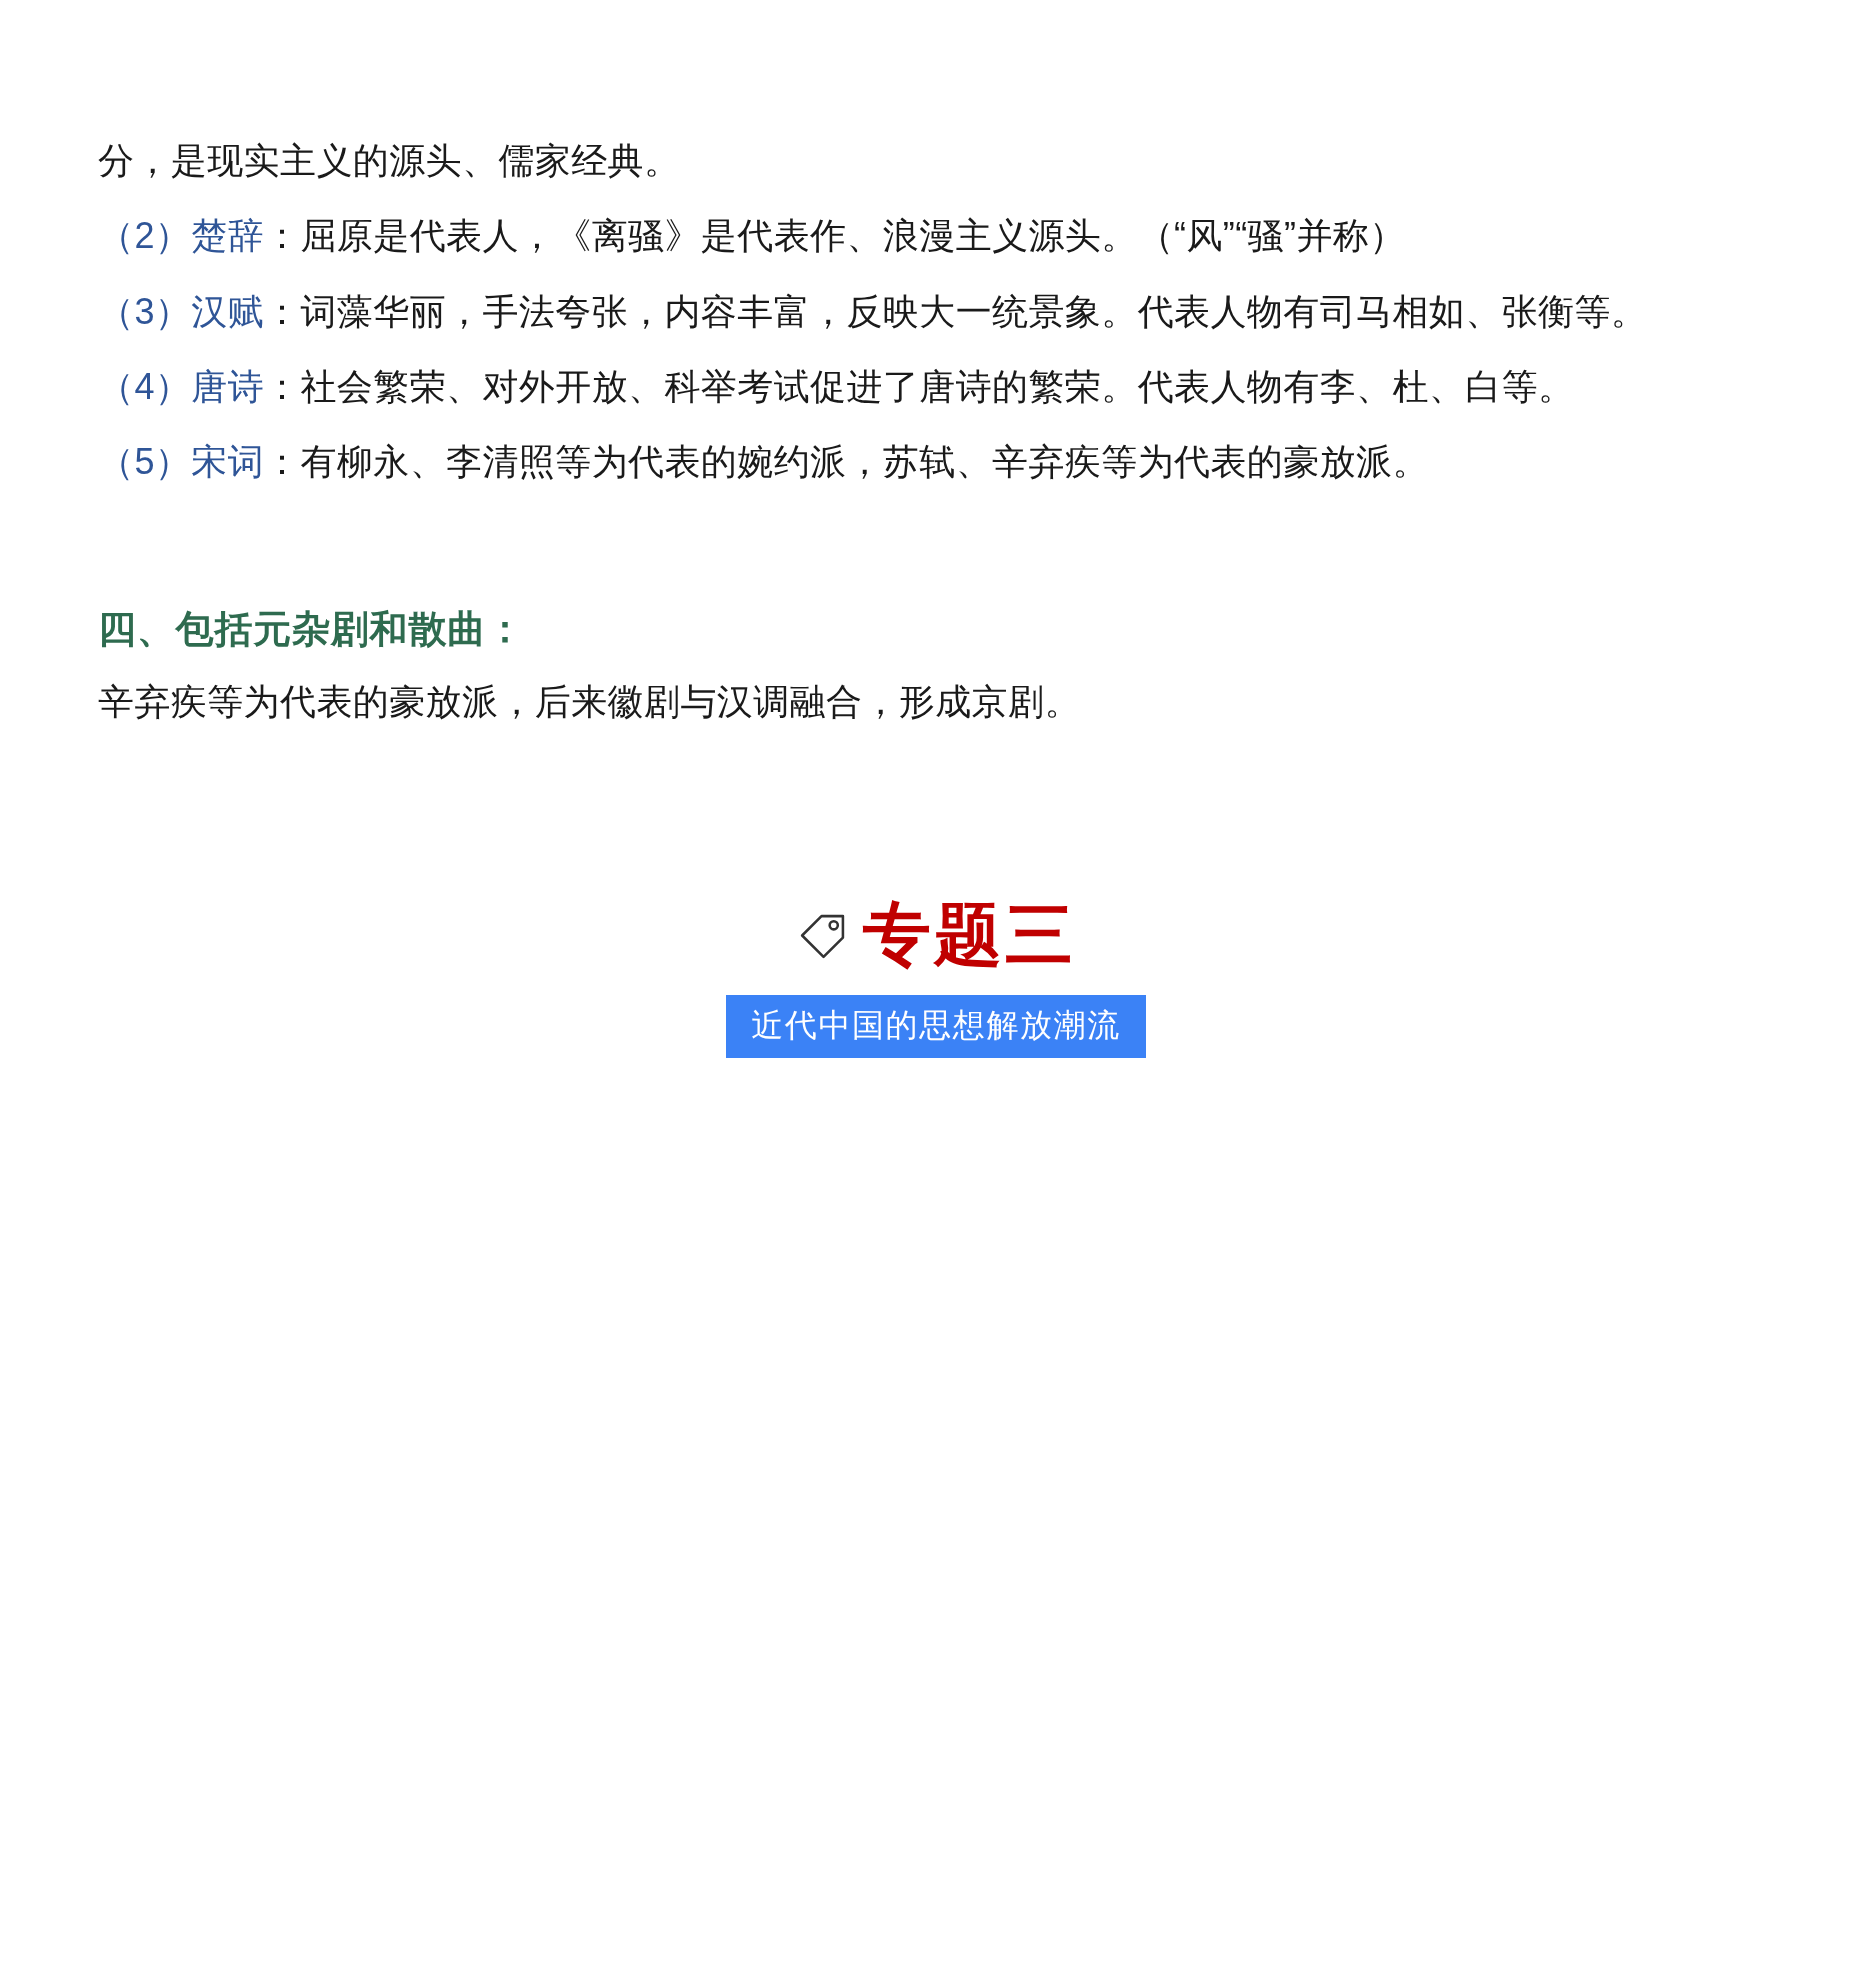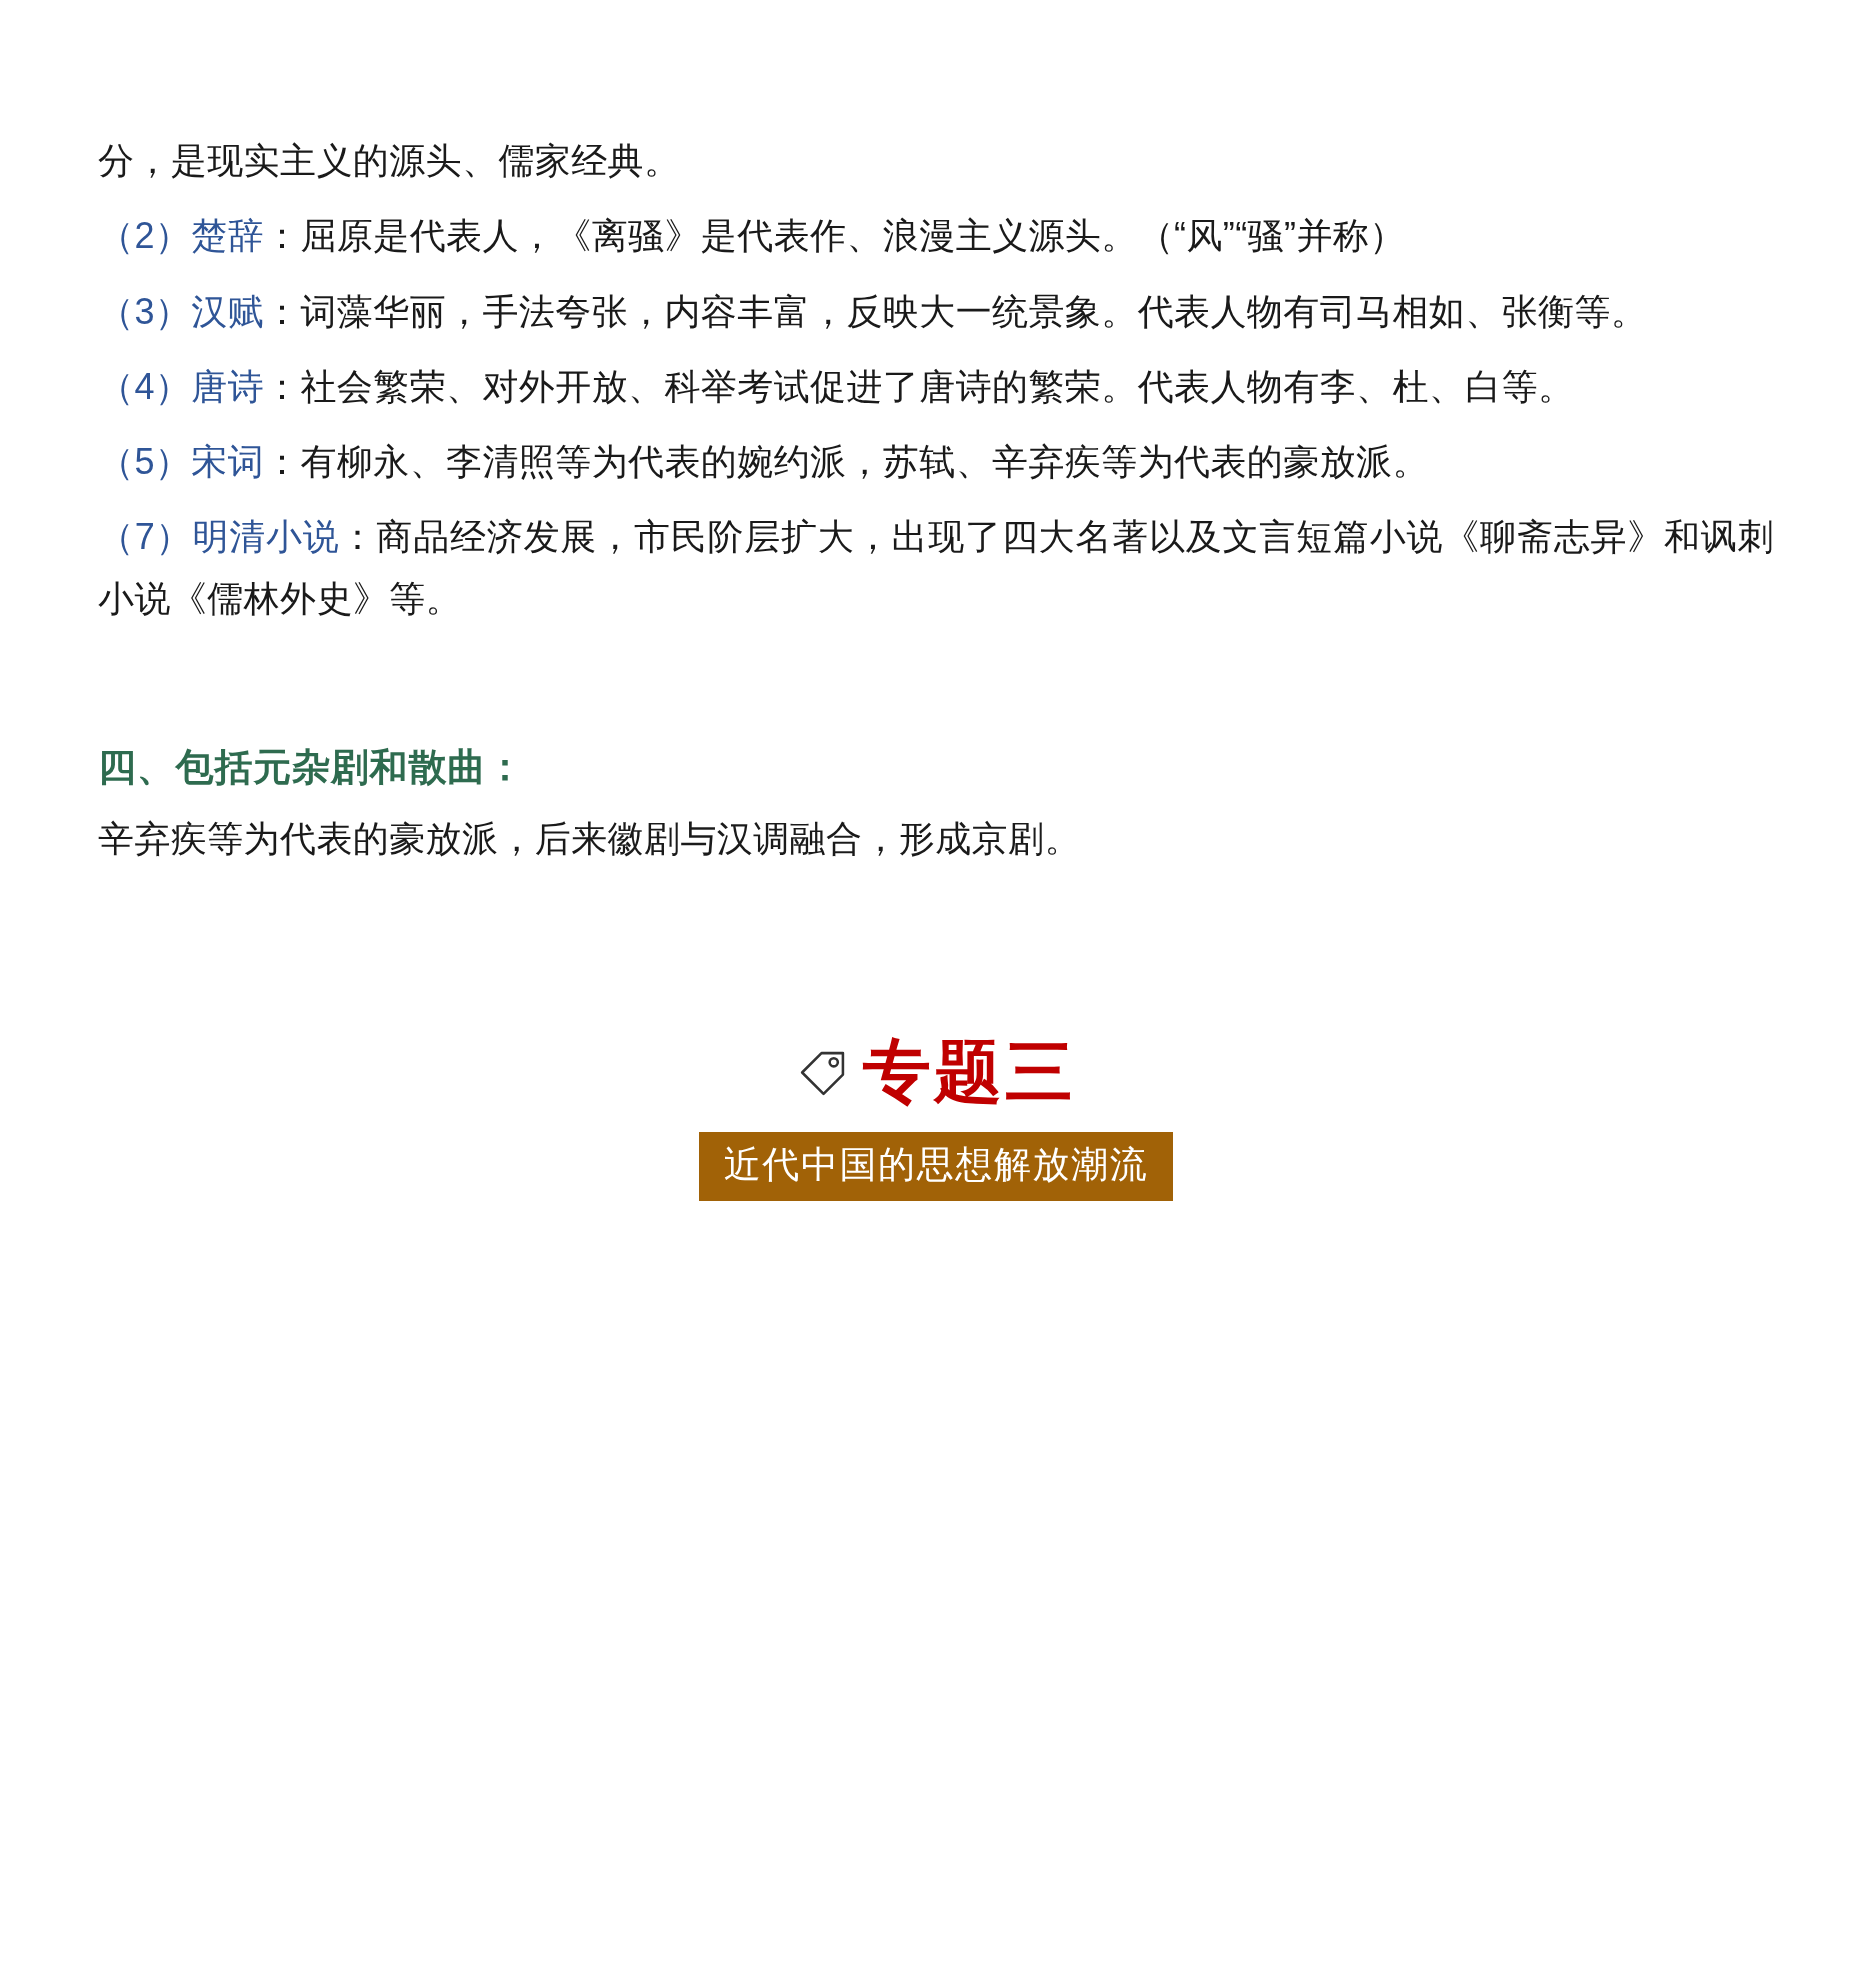--- a/index.html
+++ b/index.html
@@ -65,23 +65,23 @@
   }
   .banner-title {
     font-size: 68px;
     font-weight: bold;
     color: #c00000;
     letter-spacing: 3.1px;
     font-family: "DejaVu Sans", sans-serif;
   }
   .banner-sub {
     margin-top: 14px;
-    background: #a16207;
+    background: #3b82f6;
     color: #ffffff;
-    font-size: 37px;
+    font-size: 32px;
     letter-spacing: 1.6px;
     padding: 14px 25px 17.3px 25px;
     line-height: 1;
   }
 </style>
 </head>
 <body>
 
 <div class="page">
 
@@ -99,23 +99,20 @@
 
   <p class="para indent">
     <span class="num">（4）</span><span class="term">唐诗</span><span>：社会繁荣、对外开放、科举考试促进了唐诗的繁荣。代表人物有李、杜、白等。</span>
   </p>
 
   <p class="para indent">
     <span class="num">（5）</span><span class="term">宋词</span><span>：有柳永、李清照等为代表的婉约派，苏轼、辛弃疾等为代表的豪放派。</span>
   </p>
 
 
-  <p class="para indent">
-    <span class="num">（7）</span><span class="term">明清小说</span><span>：商品经济发展，市民阶层扩大，出现了四大名著以及文言短篇小说《聊斋志异》和讽刺小说《儒林外史》等。</span>
-  </p>
 
   <div class="spacer"></div>
 
   <h2 class="section-head">四、包括元杂剧和散曲：</h2>
 
   <p class="para">辛弃疾等为代表的豪放派，后来徽剧与汉调融合，形成京剧。</p>
 
   <div class="banner">
     <div class="banner-top">
       <span class="tag-icon">

